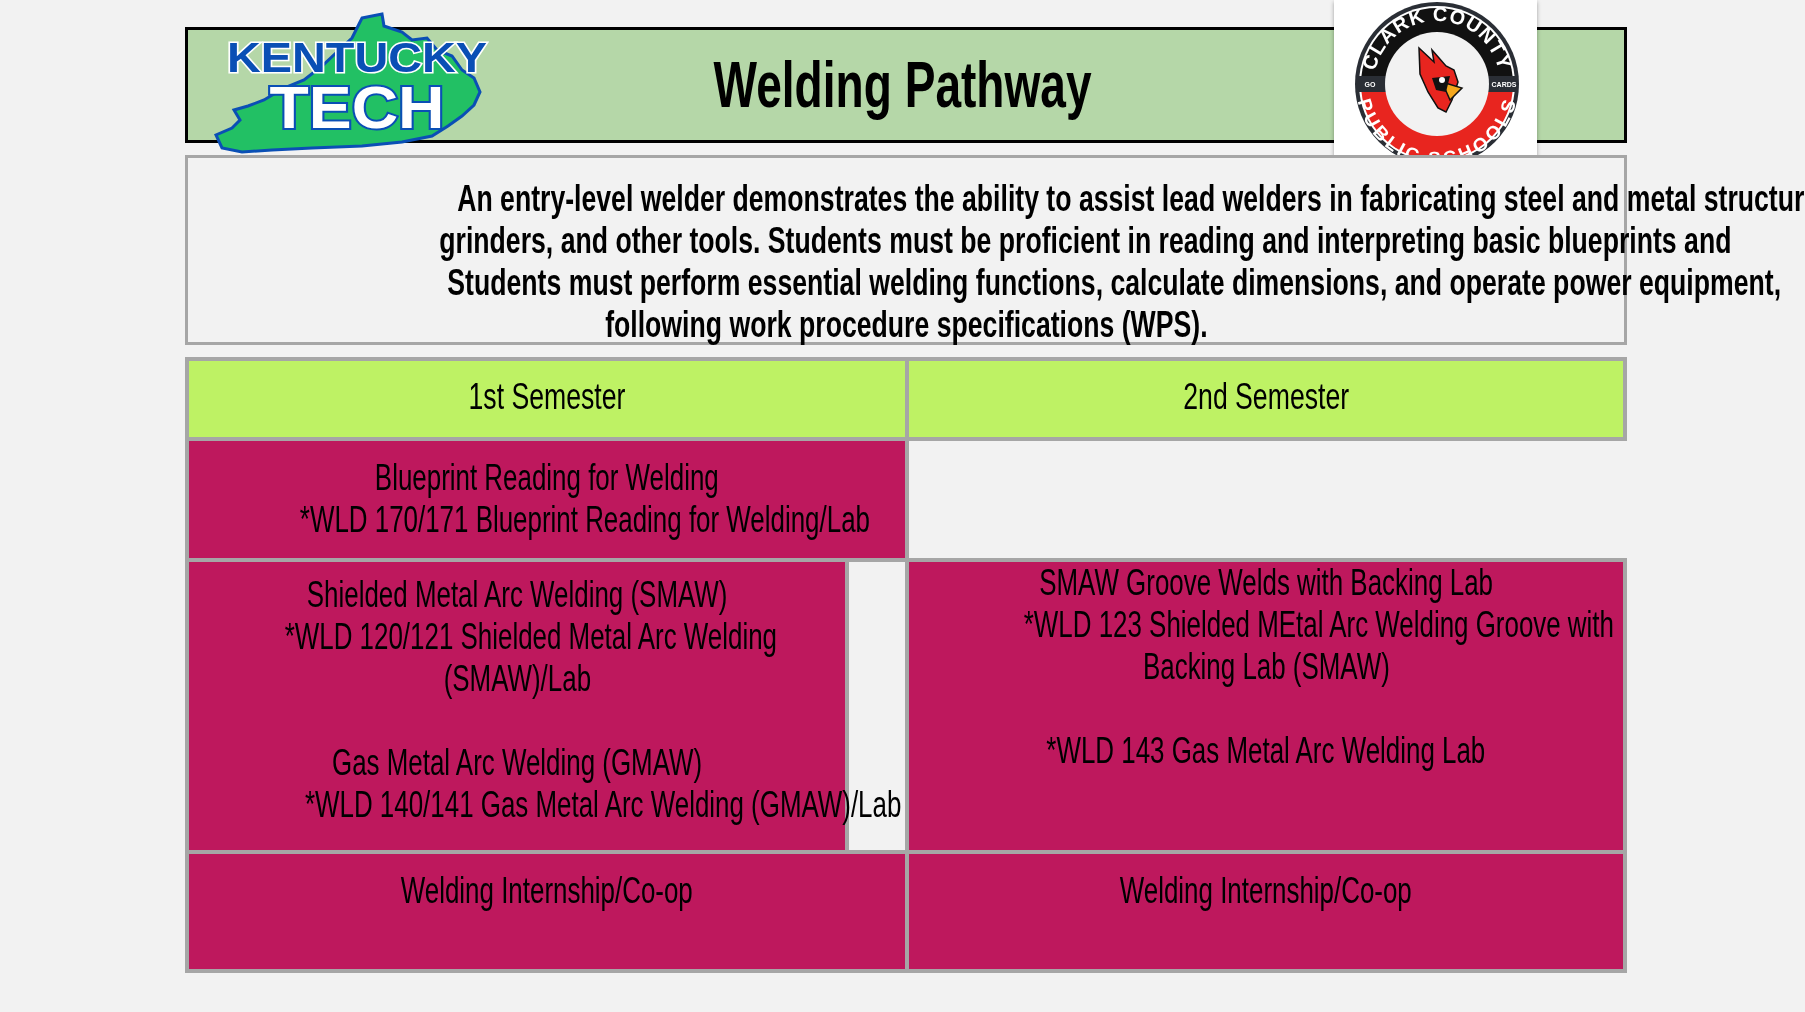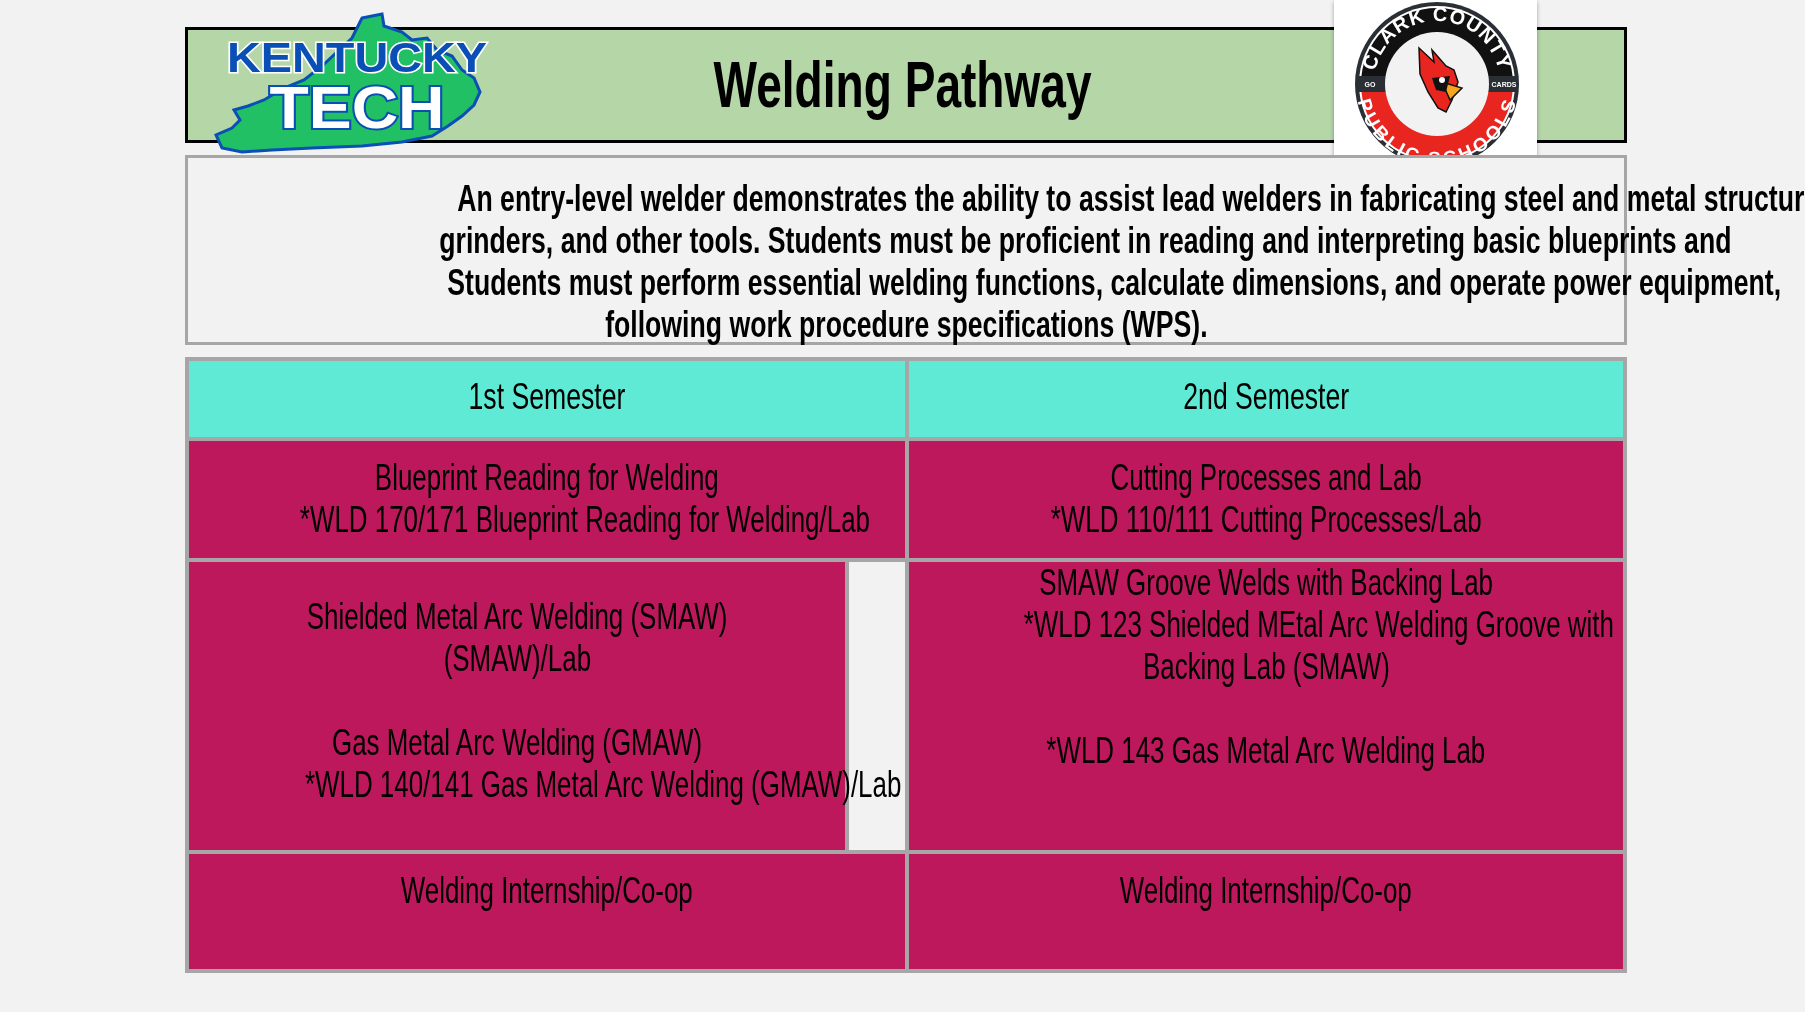--- a/index.html
+++ b/index.html
@@ -30,21 +30,21 @@
     font-size:37px; line-height:42px; font-weight:bold;
   }
   #desc-text .line { display:block; }
   #table {
     position:absolute; left:185px; top:357px; width:1442px; height:615px;
   }
   .cell {
     position:absolute; box-sizing:border-box; border:4px solid #a6a6a6; text-align:center;
     background:#be185d;
   }
-  .hdr { background:#5eead4; font-size:37px; line-height:72px; }
+  .hdr { background:#bef264; font-size:37px; line-height:72px; }
   .cell .txt { font-size:36px; line-height:42px; display:block; }
   .gap { height:42px; display:block; }
 </style>
 </head>
 <body>
 
 <div id="header-box"></div>
 
 <div id="title">
   <span class="cond">Welding Pathway</span>
@@ -106,27 +106,24 @@
     <span class="cond">1st Semester</span>
   </div>
   <div class="cell hdr" style="left:720px;top:0;width:722px;height:84px;">
     <span class="cond">2nd Semester</span>
   </div>
 
   <div class="cell" style="left:0;top:80px;width:724px;height:125px;padding-top:16px;">
     <span class="txt"><span class="cond">Blueprint Reading for Welding</span></span>
     <span class="txt"><span class="cond">*WLD 170/171 Blueprint Reading for Welding/Lab</span></span>
   </div>
-  <div class="cell" style="left:720px;top:80px;width:722px;height:125px;padding-top:16px;">
-    <span class="txt"><span class="cond">Cutting Processes and Lab</span></span>
-    <span class="txt"><span class="cond">*WLD 110/111 Cutting Processes/Lab</span></span>
-  </div>
 
-  <div class="cell" style="left:0;top:201px;width:664px;height:296px;padding-top:34px;">
+  <div class="cell" style="left:0;top:201px;width:664px;height:296px;padding-top:12px;">
     <span class="txt"><span class="cond">Shielded Metal Arc Welding (SMAW)</span></span>
+    <span class="txt"><span class="cond">*WLD 120/121 Shielded Metal Arc Welding</span></span>
     <span class="txt"><span class="cond">(SMAW)/Lab</span></span>
     <span class="gap"></span>
     <span class="txt"><span class="cond">Gas Metal Arc Welding (GMAW)</span></span>
     <span class="txt"><span class="cond">*WLD 140/141 Gas Metal Arc Welding (GMAW)/Lab</span></span>
   </div>
   <div class="cell" style="left:720px;top:201px;width:722px;height:296px;padding-top:0;">
     <span class="txt"><span class="cond">SMAW Groove Welds with Backing Lab</span></span>
     <span class="txt"><span class="cond">*WLD 123 Shielded MEtal Arc Welding Groove with</span></span>
     <span class="txt"><span class="cond">Backing Lab (SMAW)</span></span>
     <span class="gap"></span>

